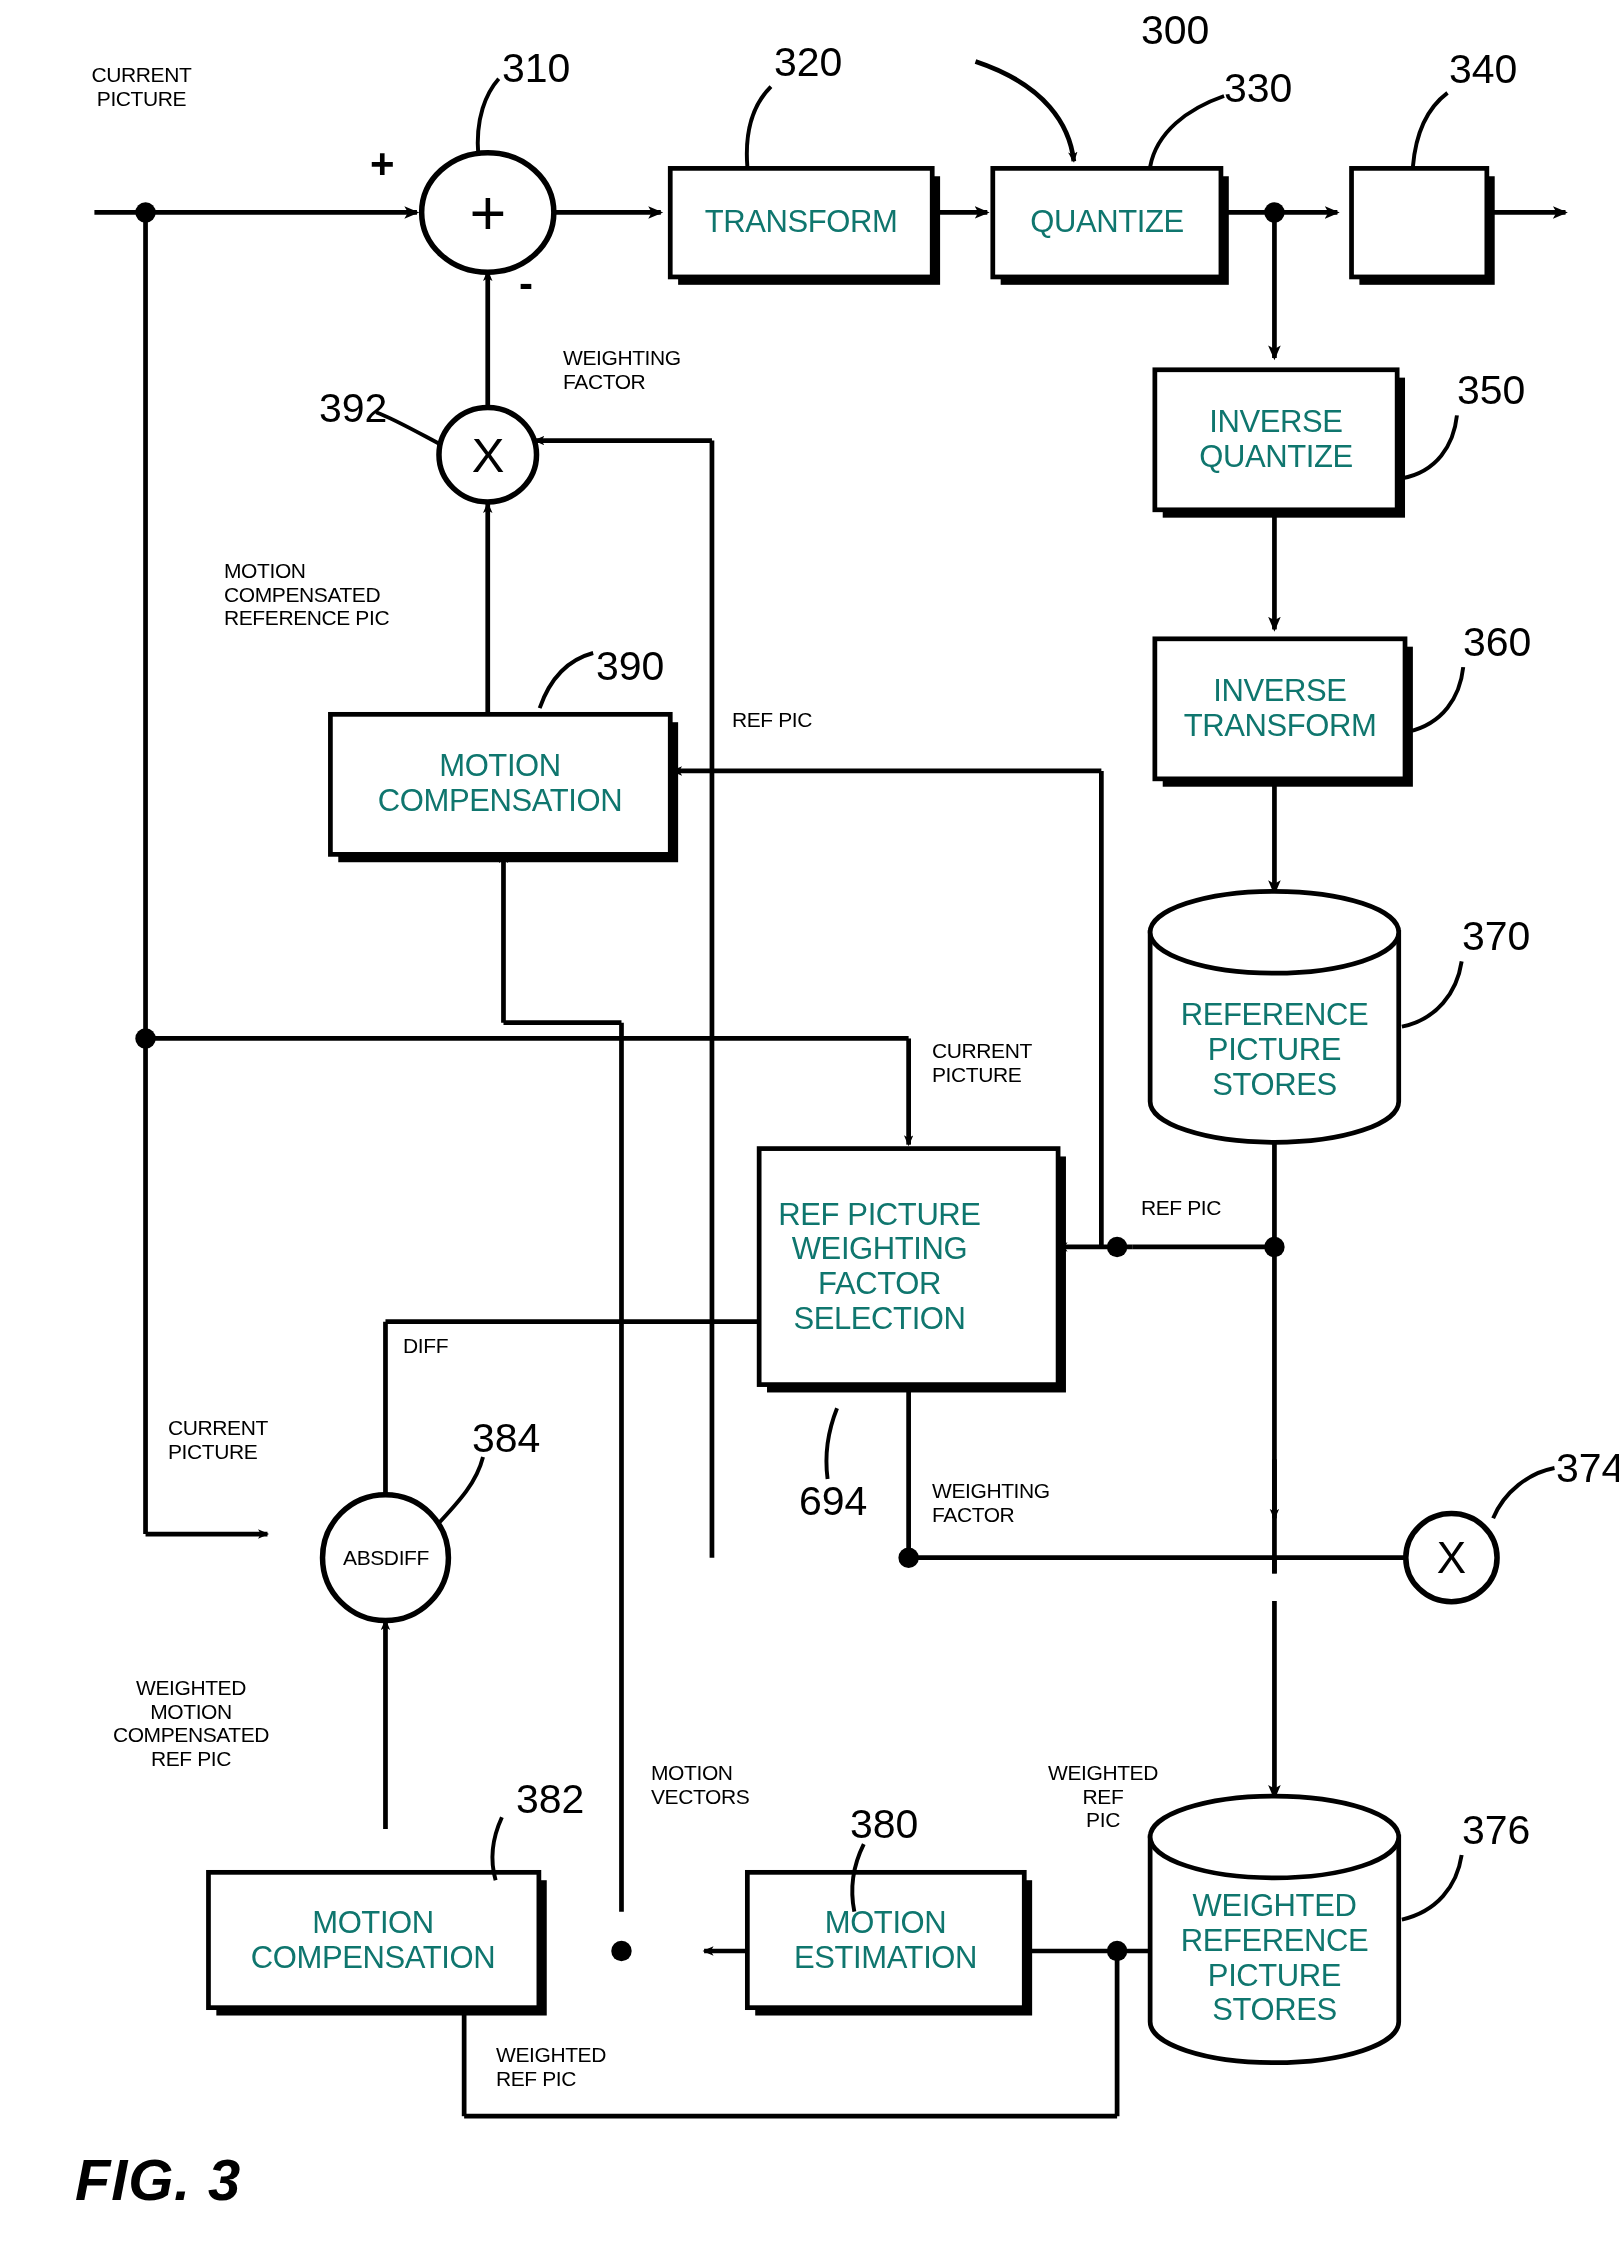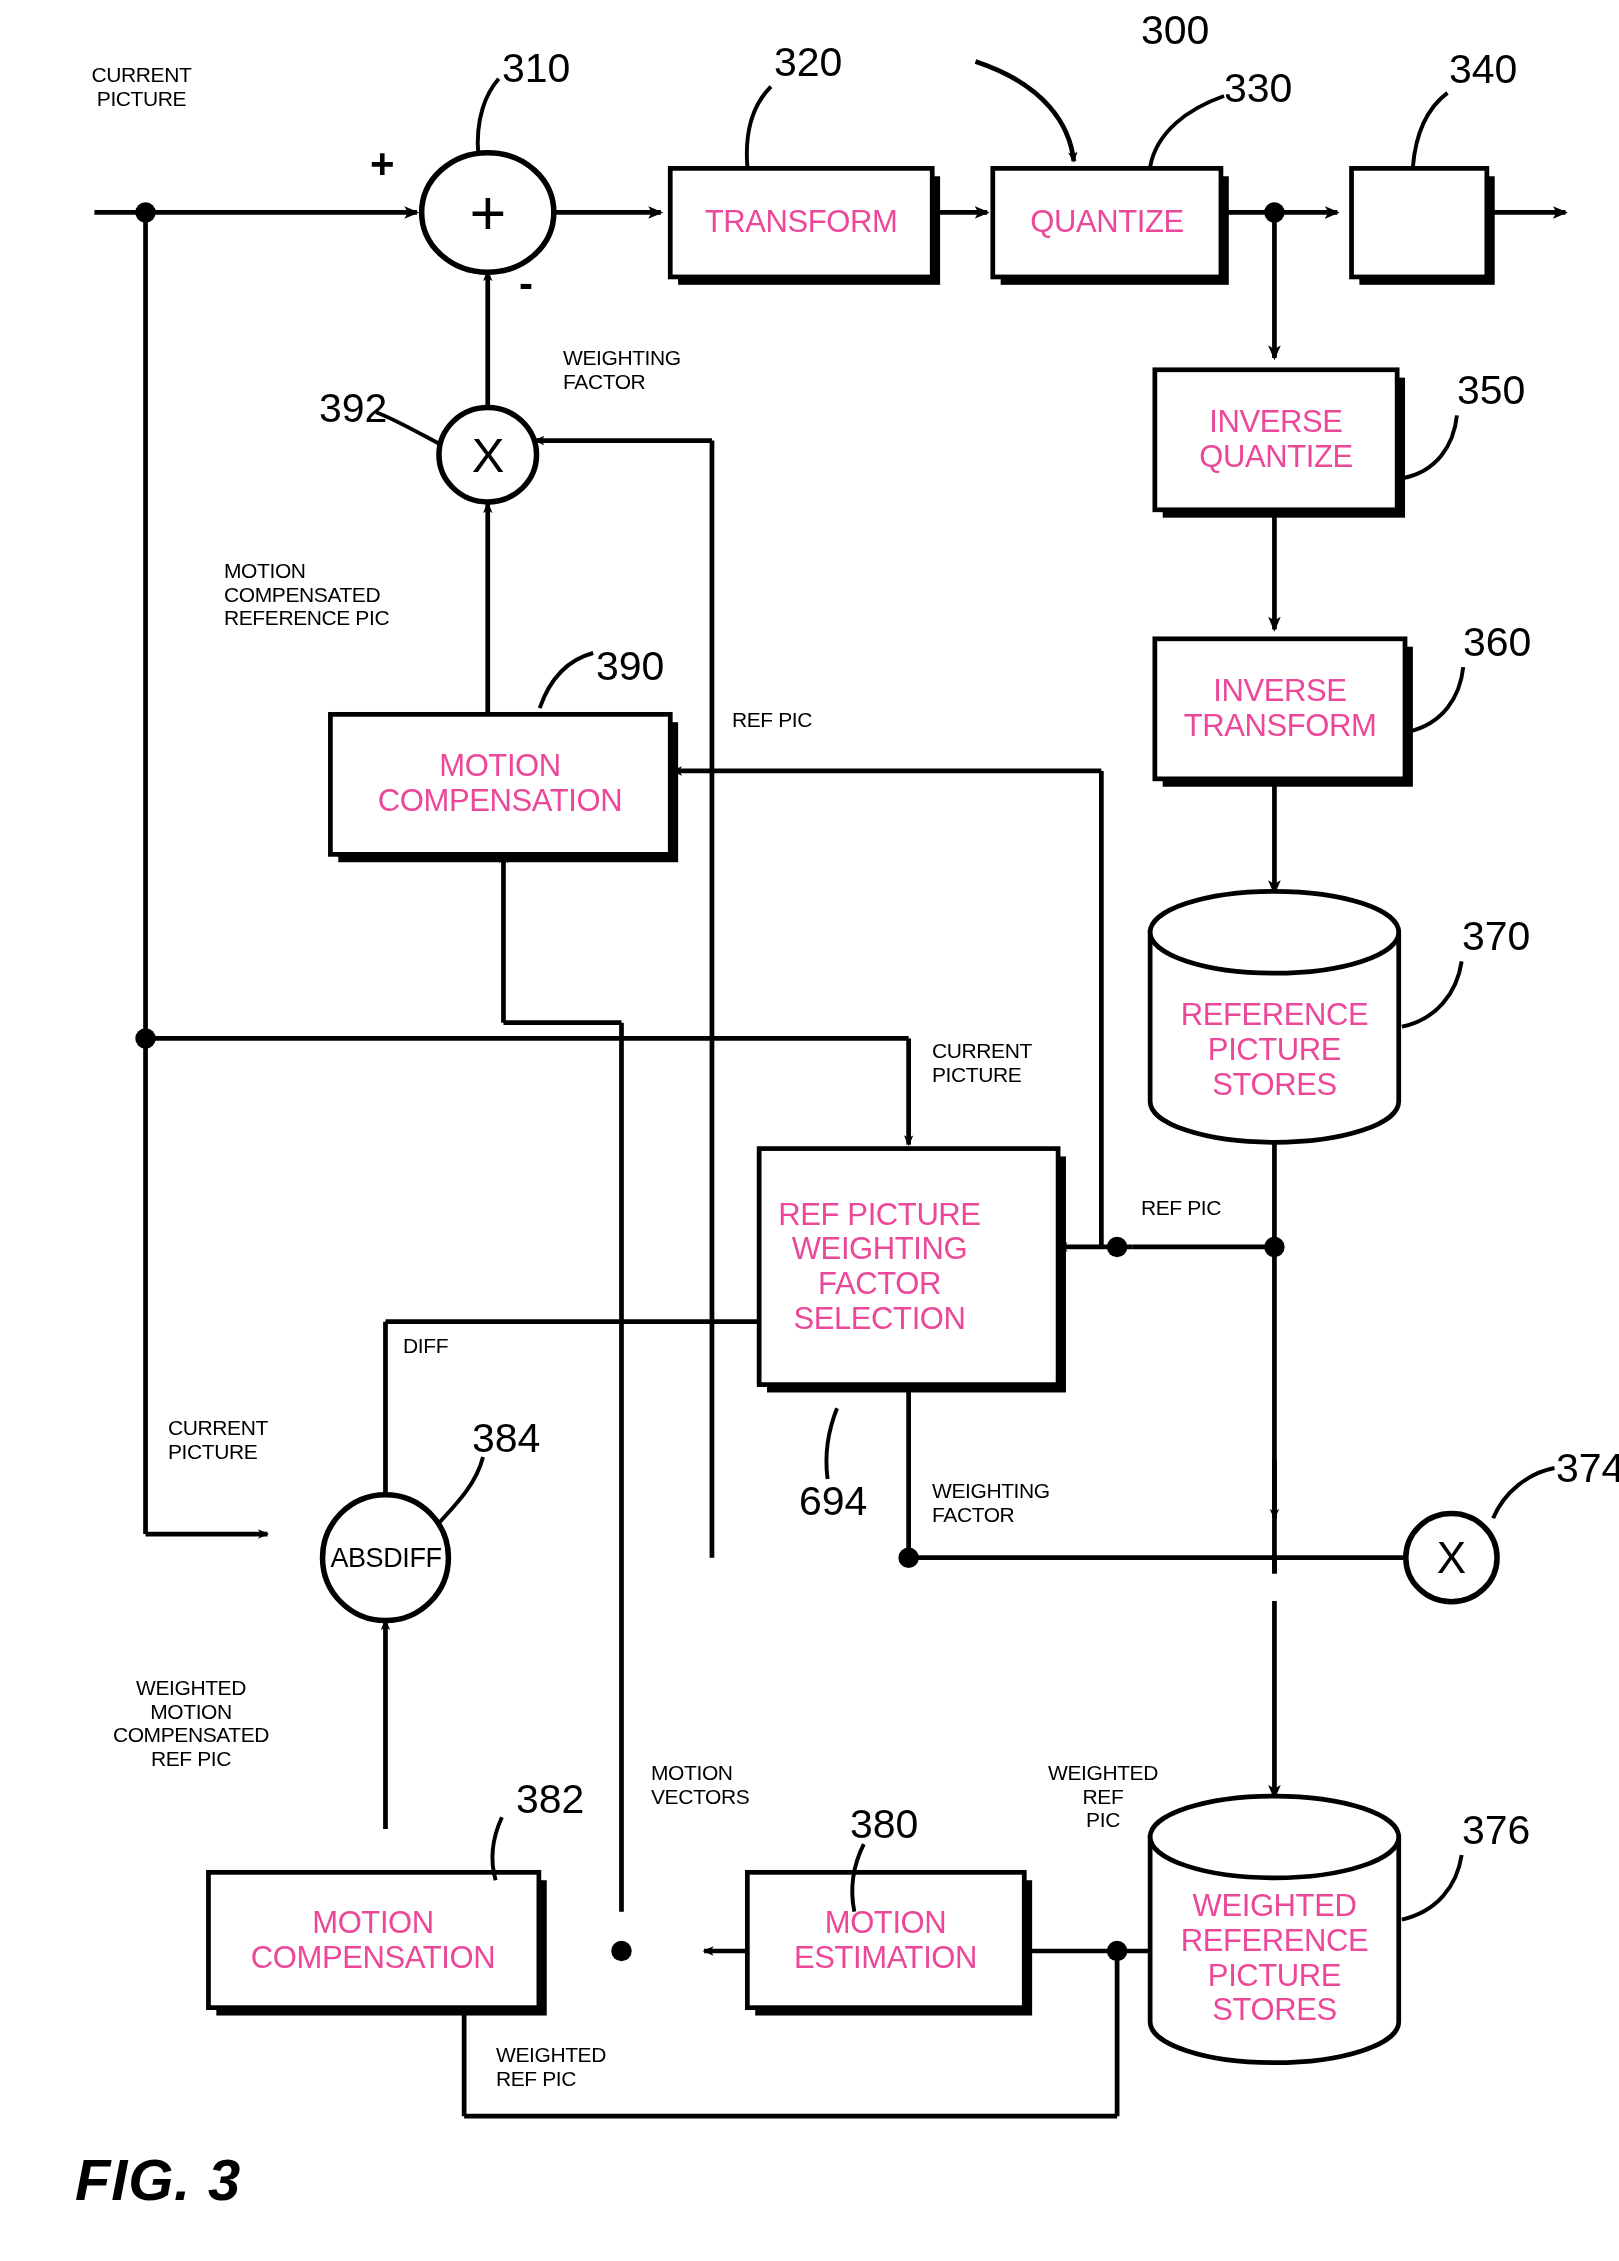--- a/index.html
+++ b/index.html
@@ -23,32 +23,32 @@
   .lbl.ctr{text-align:center;}
   .num{font-size:41px;letter-spacing:0px;}
   .figcap{
     font-family:"Liberation Sans", sans-serif;
     font-style:italic;font-weight:bold;font-size:58px;letter-spacing:0.8px;
   }
   .boxtxt{
     position:absolute;
     display:flex;align-items:center;justify-content:center;
     text-align:center;
-    font-size:31px;line-height:1.12;color:#ec4899;
+    font-size:31px;line-height:1.12;color:#0f766e;
     letter-spacing:-0.4px;
     font-family:"Liberation Sans", sans-serif;
     white-space:pre;
   }
   .optxt{
     position:absolute;
     display:flex;align-items:center;justify-content:center;
     font-size:38px;color:#000;
     font-family:"Liberation Sans", sans-serif;
   }
-  .optxt.small{font-size:27px;letter-spacing:-0.4px;}
+  .optxt.small{font-size:21px;letter-spacing:-0.4px;}
   .sign{position:absolute;font-size:42px;font-weight:bold;color:#000;font-family:"Liberation Sans",sans-serif;}
 </style>
 </head>
 <body>
 
 <div id="page">
 
   <svg id="svgroot" viewBox="0 0 2058 2874">
     <defs>
       <marker id="ah" markerWidth="16" markerHeight="16" refX="12" refY="6" orient="auto" markerUnits="userSpaceOnUse">

